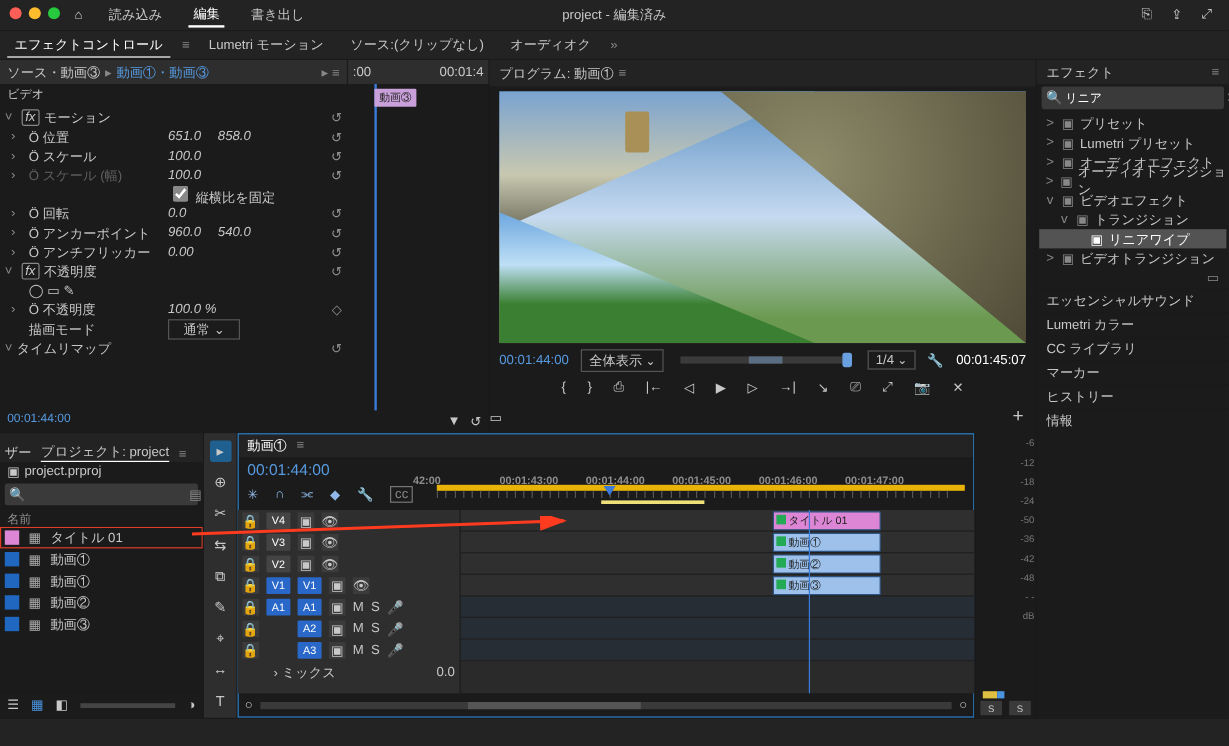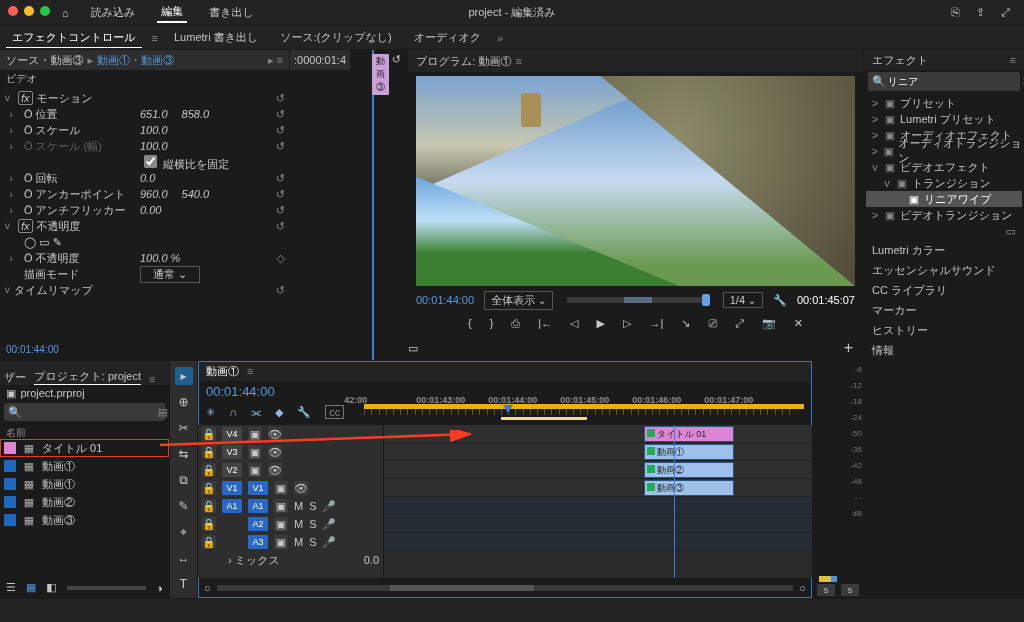--- a/index.html
+++ b/index.html
@@ -39,21 +39,21 @@
 .fxrow{display:flex;align-items:center;height:16px;gap:6px;font-size:10px;}
 .fxrow .ind{color:var(--text-dim);width:14px;text-align:center;}
 .fxrow .lab{flex:0 0 110px;}
 .fxrow .vals{display:flex;gap:14px;color:var(--text-blue);font-style:italic;}
 .fxrow .kf{margin-left:auto;color:var(--text-dim);}
 .fxrow.dim{color:#606060;}
 .fxrow.dim .lab{color:#606060;}
 .fxhead{display:flex;align-items:center;height:16px;font-size:10px;}
 .fxhead .fx{border:1px solid #888;border-radius:2px;padding:0 2px;margin:0 4px;font-style:italic;}
 .tc-foot{height:18px;color:var(--text-blue);padding:2px 6px;font-size:10px;background:var(--bg2);}
-.kfcol{width:118px;background:var(--bg2);display:flex;flex-direction:row;border-right:1px solid var(--border);}
+.kfcol{width:118px;background:var(--bg2);display:flex;flex-direction:column;border-right:1px solid var(--border);}
 .kfhead{height:20px;display:flex;align-items:center;justify-content:space-between;padding:0 4px;background:var(--bg3);font-size:9px;color:var(--text-dim);}
 .kfbody{flex:1;position:relative;}
 .kftag{position:absolute;top:4px;left:22px;background:var(--lav);color:#222;font-size:9px;padding:1px 4px;border-radius:1px;}
 .kfplay{position:absolute;top:0;left:22px;width:2px;height:100%;background:#3a7ad8;}
 .progcol{flex:1;background:var(--bg2);display:flex;flex-direction:column;border-right:1px solid var(--border);}
 .proghead{height:22px;display:flex;align-items:center;padding:0 8px;background:var(--bg1);}
 .progview{flex:1;margin:4px 8px;background:#333;position:relative;overflow:hidden;}
 .tri{position:absolute;}
 .tcrow{display:flex;align-items:center;gap:10px;padding:2px 8px;height:20px;background:var(--bg2);}
 .tcleft{color:var(--text-blue);}
@@ -152,21 +152,21 @@
     <div class="right-icons">
       <span class="ic">⎘</span>
       <span class="ic">⇪</span>
       <span class="ic">⤢</span>
     </div>
   </div>
 
   <div class="tabs" style="position:relative;">
     <span class="tab sel">エフェクトコントロール</span>
     <span style="color:#888">≡</span>
-    <span class="tab">Lumetri 書き出し</span>
+    <span class="tab">Lumetri モーション</span>
     <span class="tab">ソース:(クリップなし)</span>
     <span class="tab">オーディオク</span>
     <span style="color:#888">»</span>
   </div>
 
   <div class="mid">
 
     <div class="fxcol">
       <div class="srcbar">
         <span>ソース・動画③</span>
@@ -376,22 +376,22 @@
             <span>リニアワイプ</span>
           </div>
           <div class="titem ind0">
             <span class="tw">&gt;</span>
             <span class="fi">▣</span>
             <span>ビデオトランジション</span>
           </div>
         </div>
       <div style="height:16px;text-align:right;padding-right:8px;color:#888">▭</div>
       <div id="fxcats">
+          <div class="fxcat">エッセンシャルサウンド</div>
           <div class="fxcat">Lumetri カラー</div>
-          <div class="fxcat">エッセンシャルサウンド</div>
           <div class="fxcat">CC ライブラリ</div>
           <div class="fxcat">マーカー</div>
           <div class="fxcat">ヒストリー</div>
           <div class="fxcat">情報</div>
         </div>
     </div>
   </div>
 
   <div class="lower">
     <div class="projcol">

